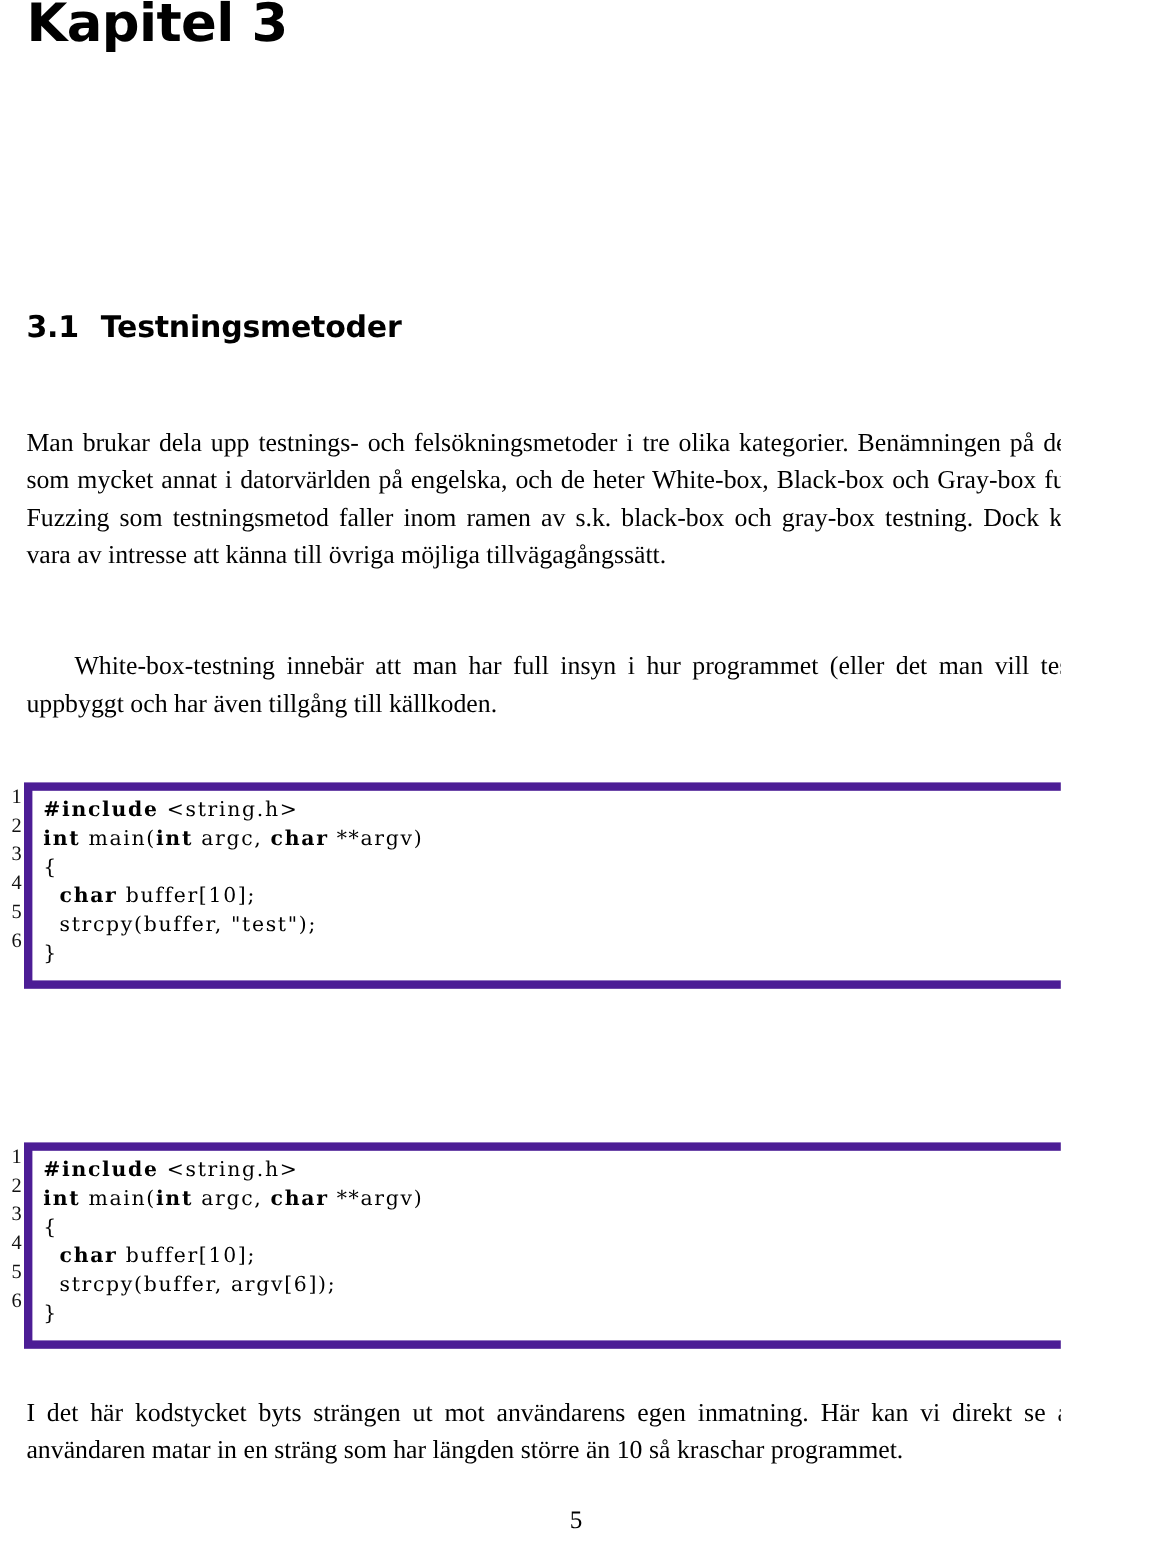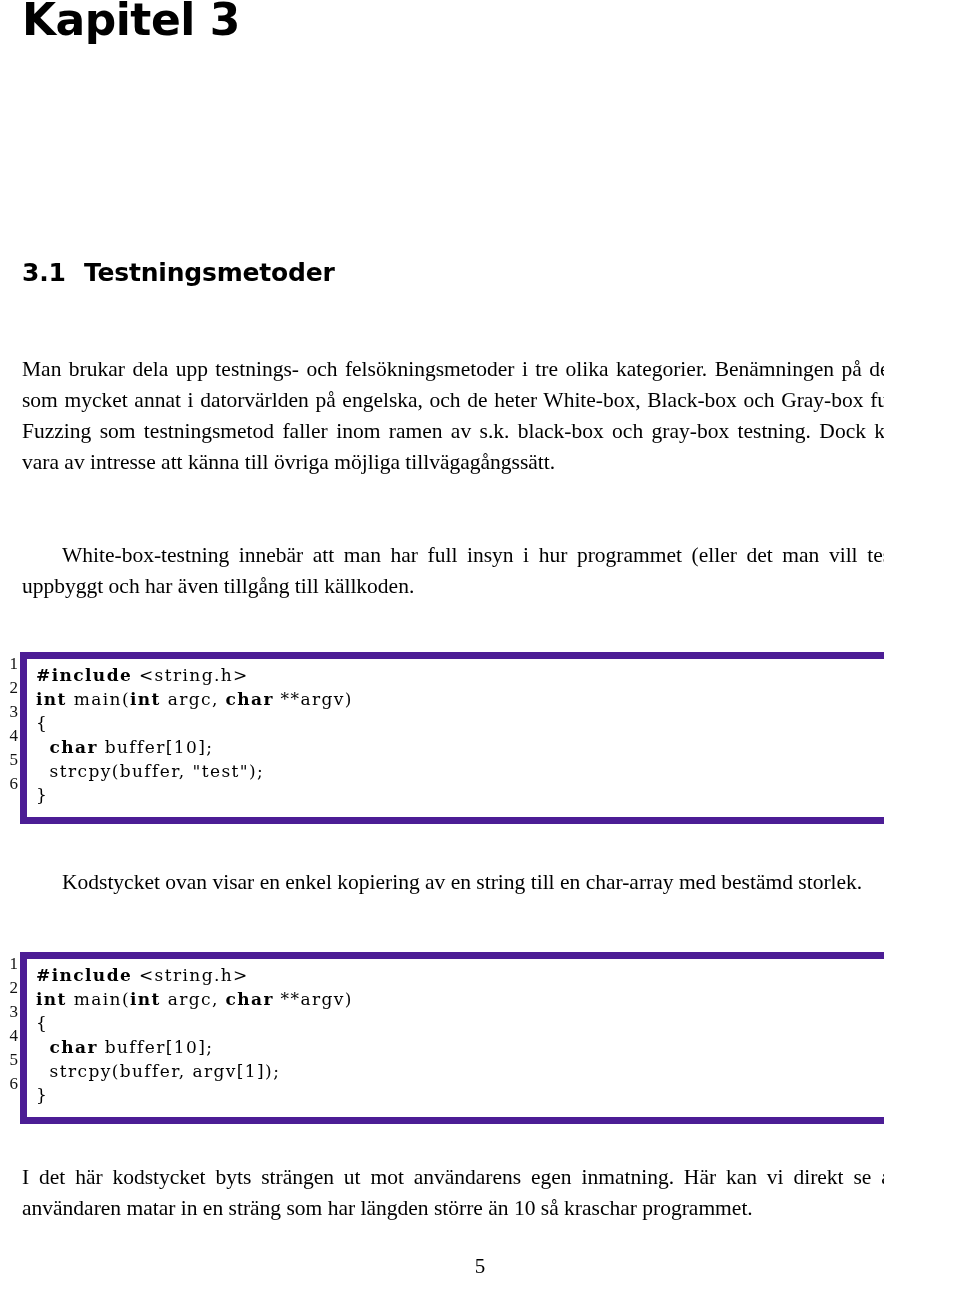--- a/index.html
+++ b/index.html
@@ -163,38 +163,37 @@
           <div class="code-line"><b>#include</b> &lt;string.h&gt;</div>
           <div class="code-line"><b>int</b> main(<b>int</b> argc, <b>char</b> **argv)</div>
           <div class="code-line">{</div>
           <div class="code-line">  <b>char</b> buffer[10];</div>
           <div class="code-line">  strcpy(buffer, "test");</div>
           <div class="code-line">}</div>
         </div>
     </div>
   </div>
 
-  <p class="para indent" id="para-4">Kodstycket ovan visar en enkel kopiering av en string till en char-array med bestämd storlek.</p>
 
   <div class="listing" id="listing-2">
     <div class="listing-inner">
       <div class="gutter">
           <span class="lnum">1</span>
           <span class="lnum">2</span>
           <span class="lnum">3</span>
           <span class="lnum">4</span>
           <span class="lnum">5</span>
           <span class="lnum">6</span>
         </div>
       <div class="code-box">
           <div class="code-line"><b>#include</b> &lt;string.h&gt;</div>
           <div class="code-line"><b>int</b> main(<b>int</b> argc, <b>char</b> **argv)</div>
           <div class="code-line">{</div>
           <div class="code-line">  <b>char</b> buffer[10];</div>
-          <div class="code-line">  strcpy(buffer, argv[1]);</div>
+          <div class="code-line">  strcpy(buffer, argv[6]);</div>
           <div class="code-line">}</div>
         </div>
     </div>
   </div>
 
   <p class="para" id="para-5">I det här kodstycket byts strängen ut mot användarens egen inmatning. Här kan vi direkt se att om användaren matar in en sträng som har längden större än 10 så kraschar programmet.</p>
 
   <div class="folio">5</div>
 
 </div>

